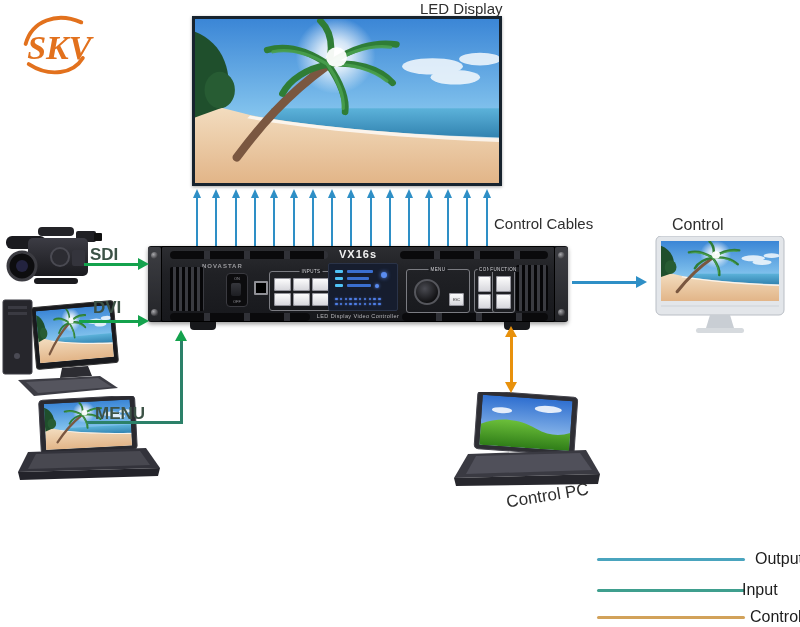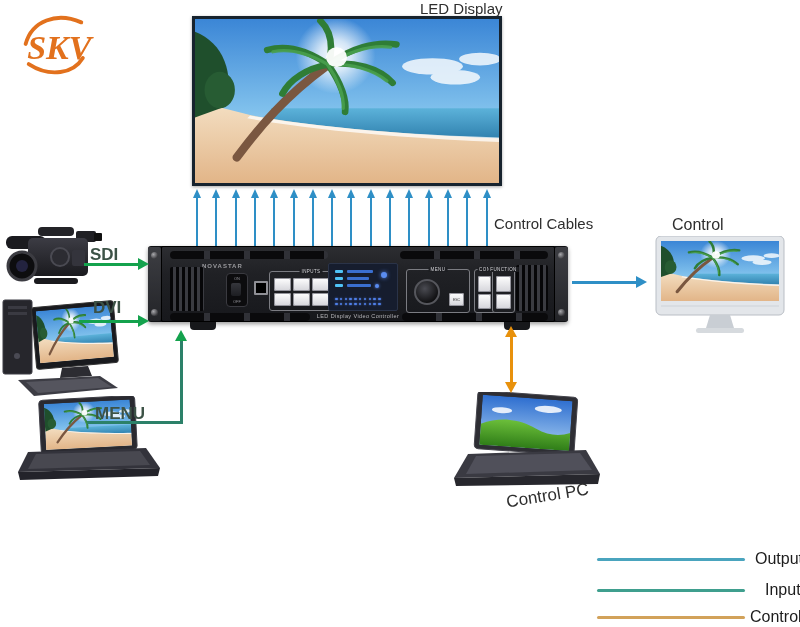--- a/index.html
+++ b/index.html
@@ -192,20 +192,21 @@
     <div class="screw" style="top:5px"></div>
     <div class="screw" style="bottom:5px"></div>
   </div>
   <div class="ear right">
     <div class="screw" style="top:5px"></div>
     <div class="screw" style="bottom:5px"></div>
   </div>
   <div class="dev-face">
     <div class="vent-h" style="left:8px;top:4px;width:158px"></div>
     <div class="vent-h" style="left:238px;top:4px;width:148px"></div>
+    <div class="model">VX16s</div>
     <div class="brand">NOVASTAR</div>
     <div class="grille" style="left:8px;top:20px;width:34px;height:44px"></div>
     <div class="grille" style="left:354px;top:18px;width:32px;height:46px"></div>
 
     <div class="power">
       <span style="top:2px">ON</span>
       <div class="rocker"></div>
       <span style="bottom:2px">OFF</span>
     </div>
     <div class="usb"></div>
@@ -361,15 +362,15 @@
   <polygon points="2,86 148,82 146,92 4,94" fill="#27272d"></polygon>
 </svg>
 <div class="lbl" style="left:506px;top:486px;font-size:17px;transform:rotate(-9deg)">Control PC</div>
 <div class="v-line" style="left:510px;top:336px;height:48px;background:var(--c-control)"></div>
 <div class="head head-up" style="left:505px;top:326px;border-bottom-color:var(--c-control)"></div>
 <div class="head head-down" style="left:505px;top:382px;border-top-color:var(--c-control)"></div>
 
 <div class="legend-line" style="left: 597px; top: 558px; background: rgb(74, 164, 190);"></div>
 <div class="legend-label" style="left:755px;top:550px">Output</div>
 <div class="legend-line" style="left: 597px; top: 589px; background: rgb(63, 159, 142);"></div>
-<div class="legend-label" style="left:765px;top:581px">Input</div>
+<div class="legend-label" style="left:742px;top:581px">Input</div>
 <div class="legend-line" style="left: 597px; top: 616px; background: rgb(210, 162, 90);"></div>
 <div class="legend-label" style="left:750px;top:608px">Control</div>
 
 </body></html>

